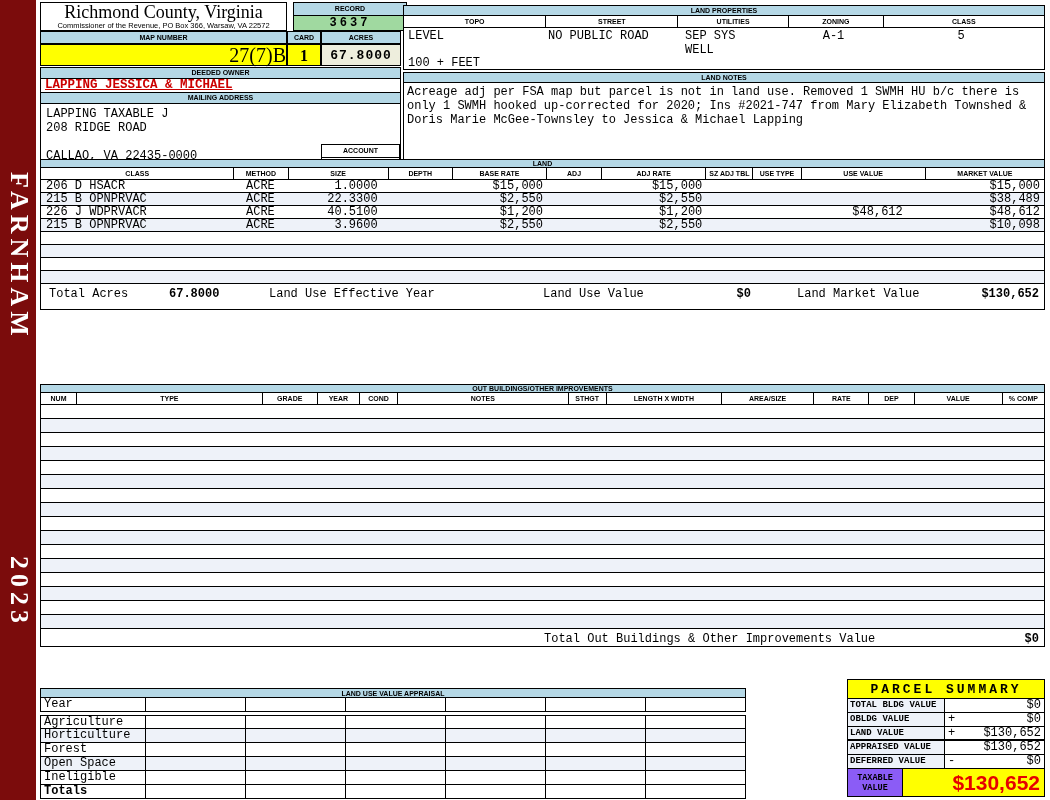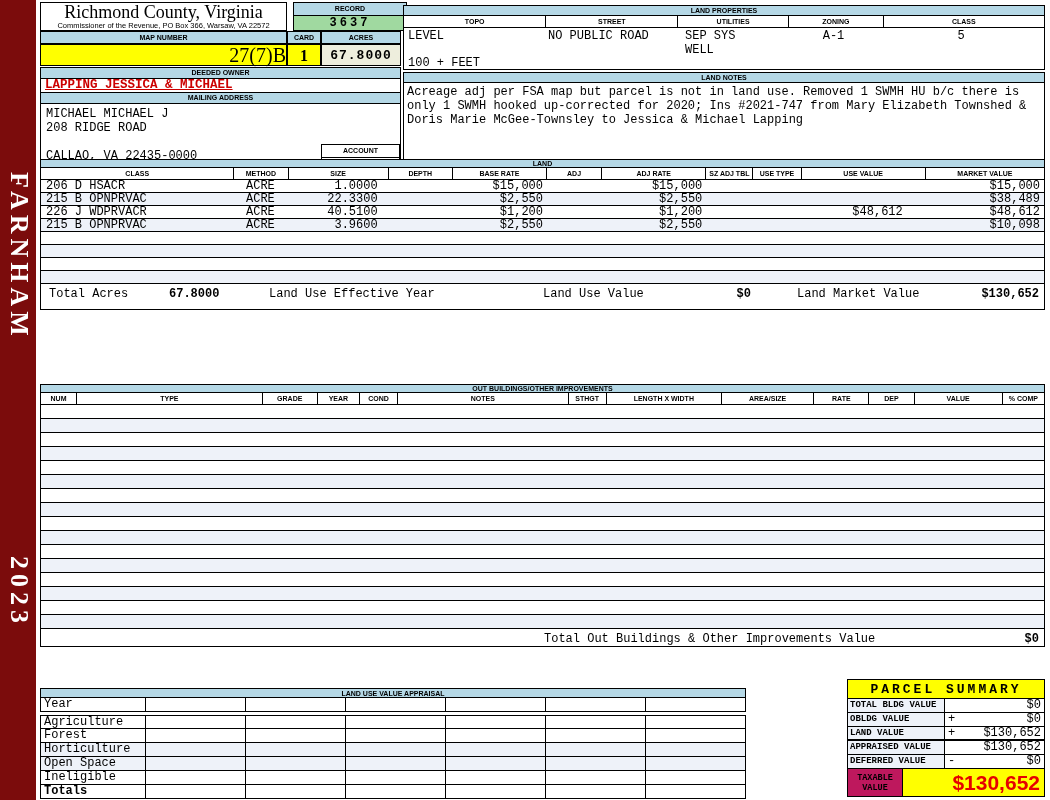--- a/index.html
+++ b/index.html
@@ -118,21 +118,21 @@
   .ps-title { height:20px; background:#ffff00; border:1px solid #000; font-family:"Liberation Mono",monospace;
               font-weight:bold; font-size:13px; letter-spacing:3px; text-align:center; line-height:19px; }
   .ps-row { display:flex; height:14px; }
   .ps-label { width:98px; background:#eef2f9; border:solid #000; border-width:0 1px 1px 1px;
               font-family:"Liberation Mono",monospace; font-weight:bold; font-size:9px; line-height:13px; padding-left:2px; white-space:nowrap; }
   .ps-val { flex:1; position:relative; background:#fff; border-right:1px solid #000; border-bottom:1px solid #000;
             font-family:"Liberation Mono",monospace; font-size:12px; line-height:13px; text-align:right; padding-right:3px; }
   .ps-op { position:absolute; left:3px; top:0; }
   .ps-row.sumline .ps-label, .ps-row.sumline .ps-val { border-bottom:2px solid #000; }
   .ps-tax { display:flex; height:28px; border:solid #000; border-width:0 1px 1px 1px; }
-  .ps-tax-label { width:55px; background:#be185d; border-right:1px solid #000; text-align:center;
+  .ps-tax-label { width:55px; background:#8b5cf6; border-right:1px solid #000; text-align:center;
                   font-family:"Liberation Mono",monospace; font-weight:bold; font-size:8.5px; line-height:10px; padding-top:4px; }
   .ps-tax-value { flex:1; background:#ffff00; color:#e60000; font-weight:bold; font-size:21px;
                   text-align:right; line-height:27px; padding-right:4px; font-family:"Liberation Sans",sans-serif; }
 </style>
 </head>
 <body>
 
 <div class="abs spine">
   <span class="vtext dist">FARNHAM</span>
   <span class="vtext yr">2023</span>
@@ -173,21 +173,21 @@
     <span style="left:477px;top:1px;width:160px;text-align:center">5</span>
     <span style="left:4px;top:28px">100 + FEET</span>
   </div>
 </div>
 
 <div class="abs owner-box">
   <div class="ob-bar">DEEDED OWNER</div>
   <div class="owner-name">LAPPING JESSICA &amp; MICHAEL</div>
   <div class="ob-bar">MAILING ADDRESS</div>
   <div class="addr">
-    <div style="top:3px">MICHAEL MICHAEL J</div>
+    <div style="top:3px">LAPPING TAXABLE J</div>
     <div style="top:17px">208 RIDGE ROAD</div>
     <div style="top:45px">CALLAO, VA 22435-0000</div>
   </div>
   <div class="account-box">
     <div class="account-hdr">ACCOUNT</div>
     <div class="account-val">24213</div>
   </div>
 </div>
 
 <div class="abs landnotes">
@@ -333,31 +333,31 @@
   </div>
   <div class="ap-row aftergap">
     <span class="ap-label">Agriculture</span>
     <span class="ap-cell"></span>
       <span class="ap-cell"></span>
       <span class="ap-cell"></span>
       <span class="ap-cell"></span>
       <span class="ap-cell"></span>
       <span class="ap-cell"></span>
   </div>
+  <div class="ap-row alt">
+    <span class="ap-label">Horticulture</span>
+    <span class="ap-cell"></span>
+      <span class="ap-cell"></span>
+      <span class="ap-cell"></span>
+      <span class="ap-cell"></span>
+      <span class="ap-cell"></span>
+      <span class="ap-cell"></span>
+  </div>
   <div class="ap-row">
     <span class="ap-label">Forest</span>
-    <span class="ap-cell"></span>
-      <span class="ap-cell"></span>
-      <span class="ap-cell"></span>
-      <span class="ap-cell"></span>
-      <span class="ap-cell"></span>
-      <span class="ap-cell"></span>
-  </div>
-  <div class="ap-row alt">
-    <span class="ap-label">Horticulture</span>
     <span class="ap-cell"></span>
       <span class="ap-cell"></span>
       <span class="ap-cell"></span>
       <span class="ap-cell"></span>
       <span class="ap-cell"></span>
       <span class="ap-cell"></span>
   </div>
   <div class="ap-row alt">
     <span class="ap-label">Open Space</span>
     <span class="ap-cell"></span>

